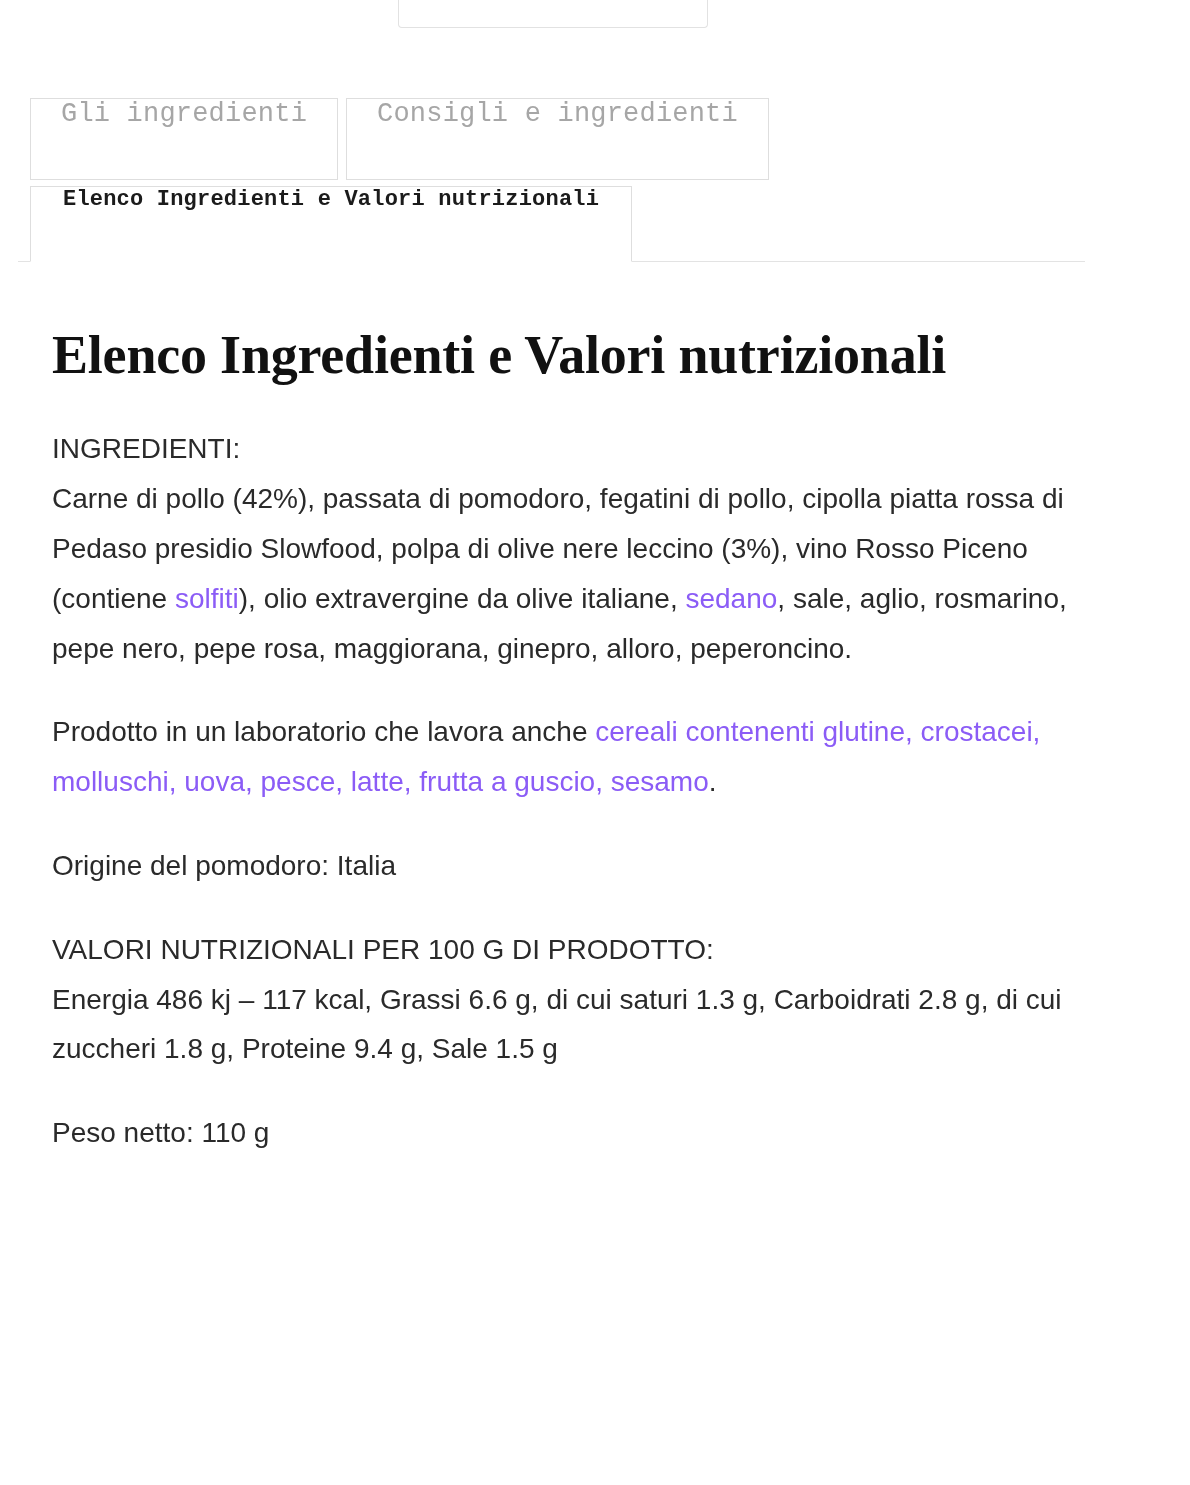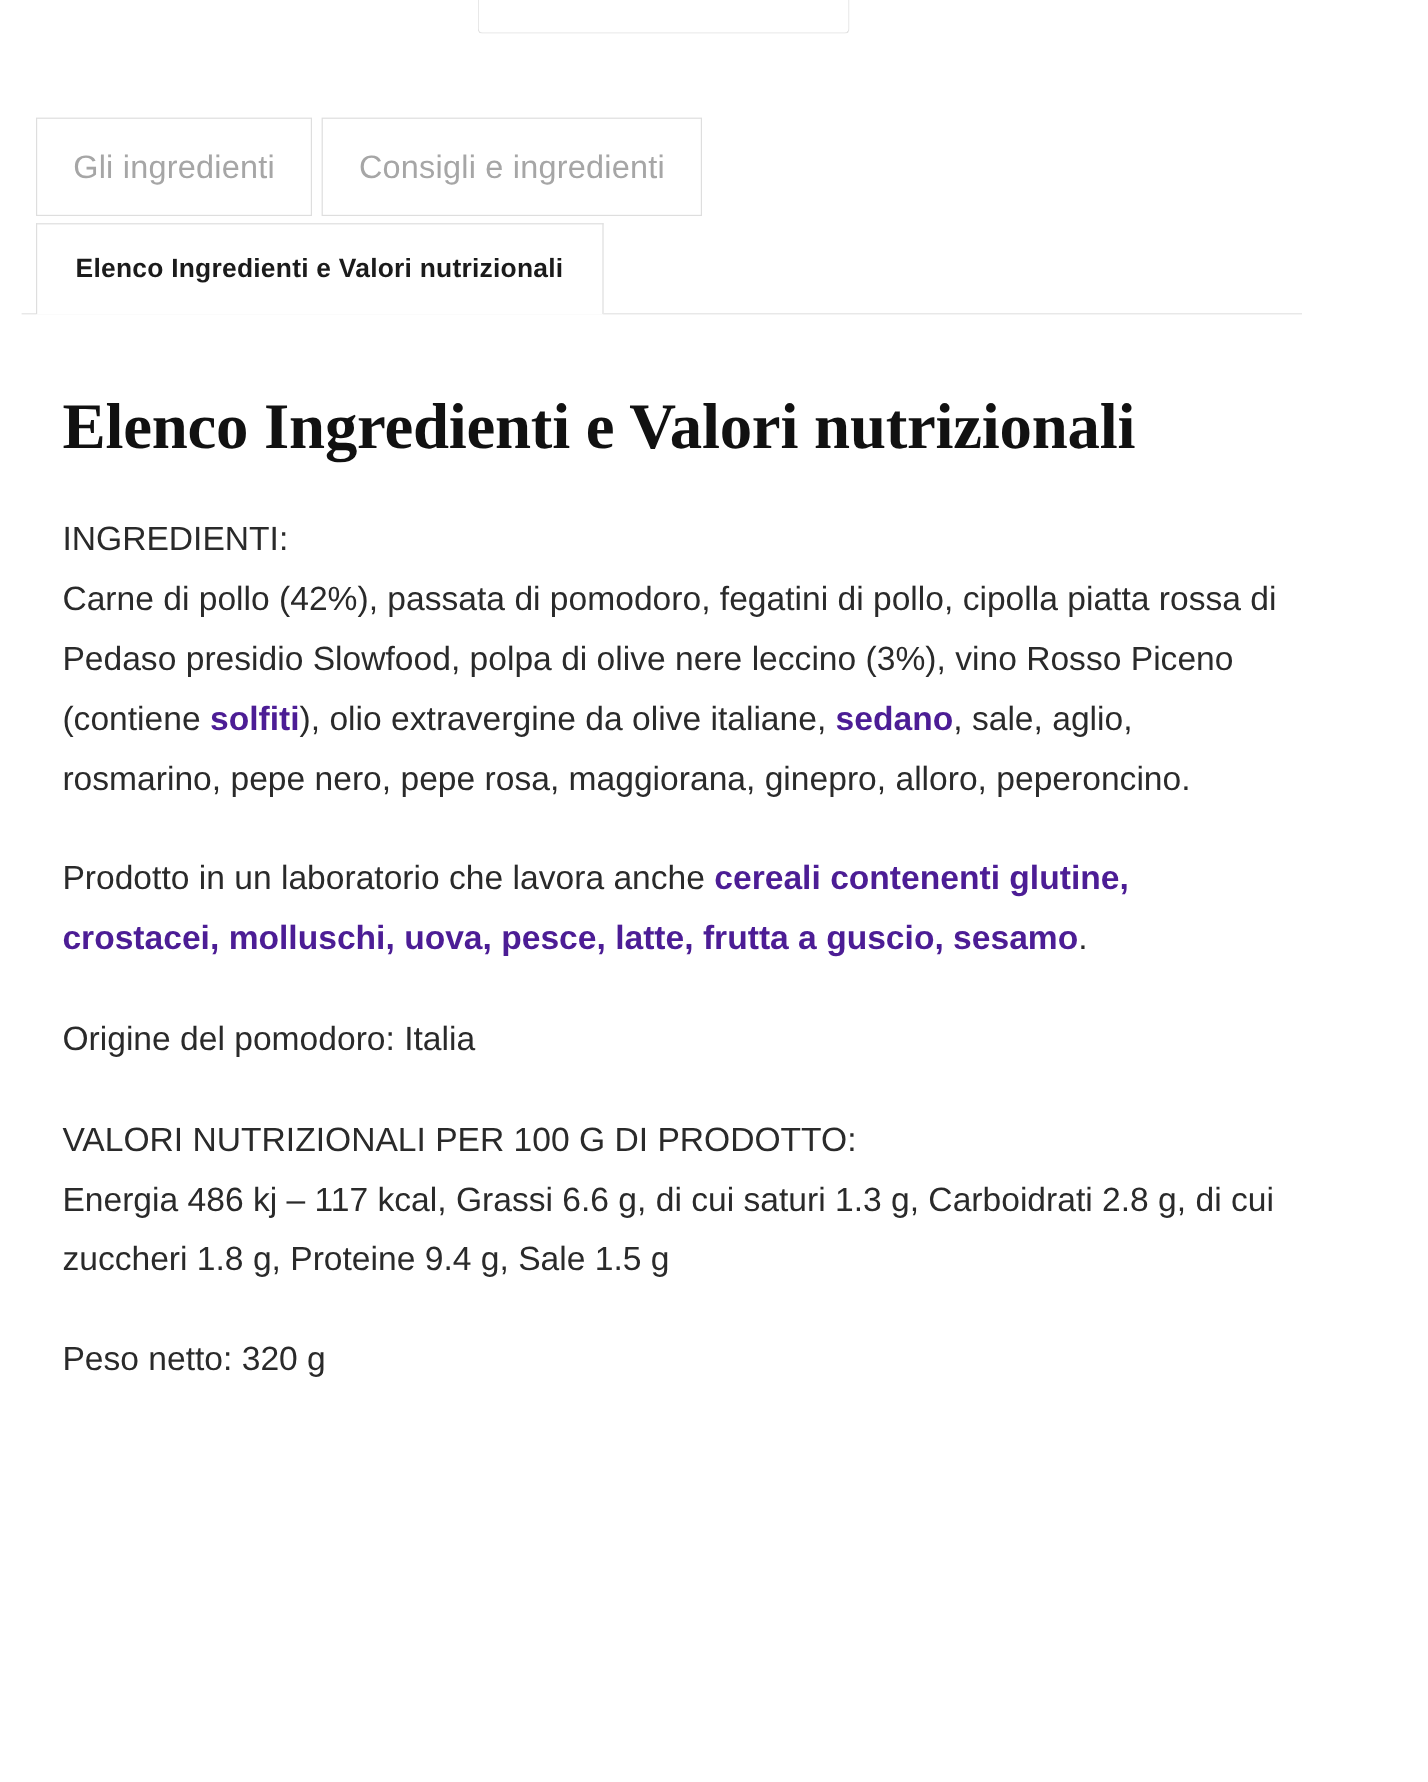--- a/index.html
+++ b/index.html
@@ -47,25 +47,24 @@
     display: flex;
     align-items: flex-end;
     padding-left: 30px;
     box-sizing: border-box;
   }
   .tab-row.row-1 { gap: 8px; }
   .tab {
     border: 1px solid #dedede;
     background: #ffffff;
     box-sizing: border-box;
-    font-family: Liberation Sans, sans-serif;
+    font-family: Liberation Mono, monospace;
     letter-spacing: .2px;
     cursor: pointer;
     display: flex;
-    align-items: center;
     justify-content: center;
     white-space: nowrap;
   }
   .tab.inactive {
     color: #a6a6a6;
     font-size: 27px;
     height: 82px;
     padding: 0 30px;
   }
   .tab.row2 {
@@ -110,21 +109,21 @@
     font-size: 28px;
     line-height: 1.78;
     margin: 0 0 34px 0;
     color: #2a2a2a;
     font-weight: 300;
   }
   p.para.strong {
     font-weight: bold;
     color: #1a1a1a;
   }
-  .b { font-weight: bold; color: #4c1d95; margin-top: 22px; }
+  .b { font-weight: normal; color: #8b5cf6; margin-top: 22px; }
 </style>
 </head>
 <body>
 
 <div class="page">
 
   <div class="top-cut"></div>
 
   <div class="tabs-wrap">
 
@@ -162,17 +161,17 @@
     </p>
 
     <p class="para">Origine del pomodoro: Italia</p>
 
     <p class="para">
       <span>VALORI NUTRIZIONALI PER 100 G DI PRODOTTO:</span><br>
       <span>Energia 486 kj – 117 kcal, Grassi 6.6 g, di cui saturi 1.3 g, Carboidrati 2.8 g, di cui zuccheri 1.8 g, Proteine 9.4 g, Sale 1.5 g</span>
     </p>
 
 
-    <p class="para">Peso netto: 320 g</p>
+    <p class="para">Peso netto: 110 g</p>
 
   </div>
 
 </div>
 
 </body></html>

